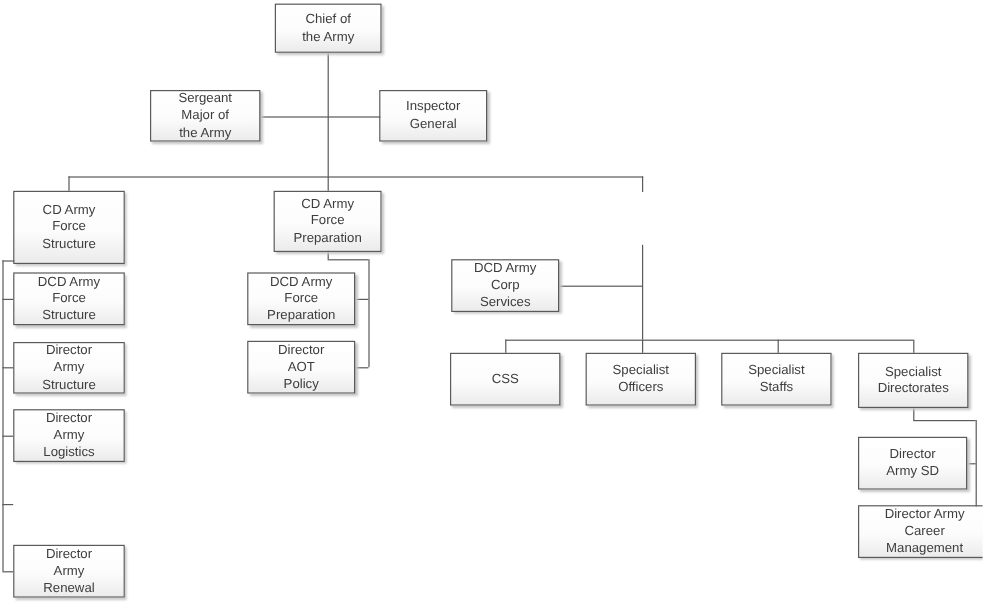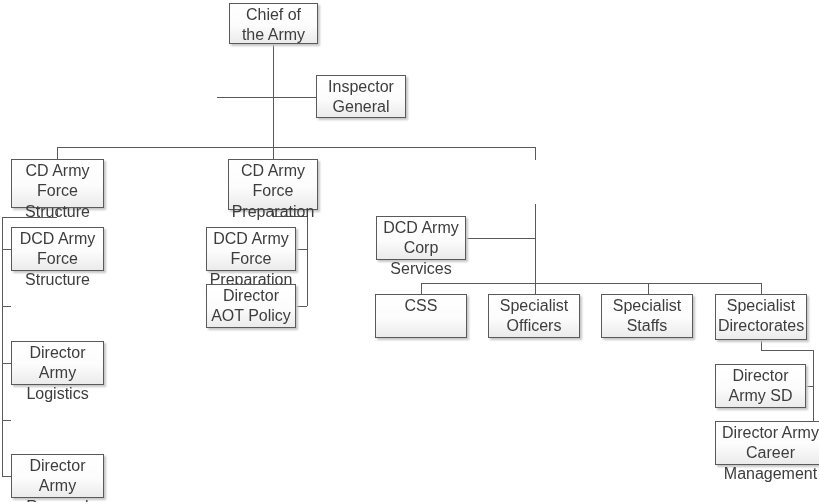--- a/index.html
+++ b/index.html
@@ -12,25 +12,25 @@
   }
   .line{position:absolute;background:#5a5a5a;}
   .line.h{height:1px;}
   .line.v{width:1px;}
   .node{
     position:absolute;
     box-sizing:border-box;
     border:1px solid #5a5a5a;
     background:linear-gradient(to bottom,#ffffff 0%,#fcfcfc 55%,#ebebeb 100%);
     box-shadow:2px 2px 2px #c6c6c6;
-    display:flex;align-items:flex-start;justify-content:center;
+    display:flex;align-items:center;justify-content:center;
     text-align:center;
     color:#3d3d3d;
-    font-size:16px;line-height:1.28;
-    padding:1px 3px;
+    font-size:11px;line-height:1.28;
+    padding:1px 17px;
     cursor:default;
   }
 </style>
 </head>
 <body>
 
 <div class="canvas">
 
   <div class="line v" style="left:273px;top:44px;height:115px"></div>
   <div class="line h" style="left:217px;top:97px;width:113px"></div>
@@ -63,33 +63,39 @@
 
   <div class="line v" style="left:761px;top:340px;height:10px"></div>
   <div class="line h" style="left:761px;top:350px;width:52px"></div>
   <div class="line v" style="left:813px;top:350px;height:93px"></div>
   <div class="line h" style="left:806px;top:386px;width:7px"></div>
   <div class="line h" style="left:806px;top:443px;width:7px"></div>
 
   <div class="node" style="left:229px;top:3px;width:89px;height:41px">
     <span>Chief of the Army</span>
   </div>
+  <div class="node" style="left:125px;top:75px;width:92px;height:43px">
+    <span>Sergeant Major of the Army</span>
+  </div>
   <div class="node" style="left:316px;top:75px;width:90px;height:43px">
     <span>Inspector General</span>
   </div>
 
-  <div class="node" style="left:11px;top:159px;width:93px;height:49px">
+  <div class="node" style="left:11px;top:159px;width:93px;height:61px">
     <span>CD Army Force Structure</span>
   </div>
   <div class="node" style="left:228px;top:159px;width:90px;height:51px">
     <span>CD Army Force Preparation</span>
   </div>
 
   <div class="node" style="left:11px;top:227px;width:93px;height:44px">
     <span>DCD Army Force Structure</span>
+  </div>
+  <div class="node" style="left:11px;top:285px;width:93px;height:43px">
+    <span>Director Army Structure</span>
   </div>
   <div class="node" style="left:11px;top:341px;width:93px;height:44px">
     <span>Director Army Logistics</span>
   </div>
   <div class="node" style="left:11px;top:454px;width:93px;height:44px">
     <span>Director Army Renewal</span>
   </div>
 
   <div class="node" style="left:206px;top:227px;width:90px;height:44px">
     <span>DCD Army Force Preparation</span>

